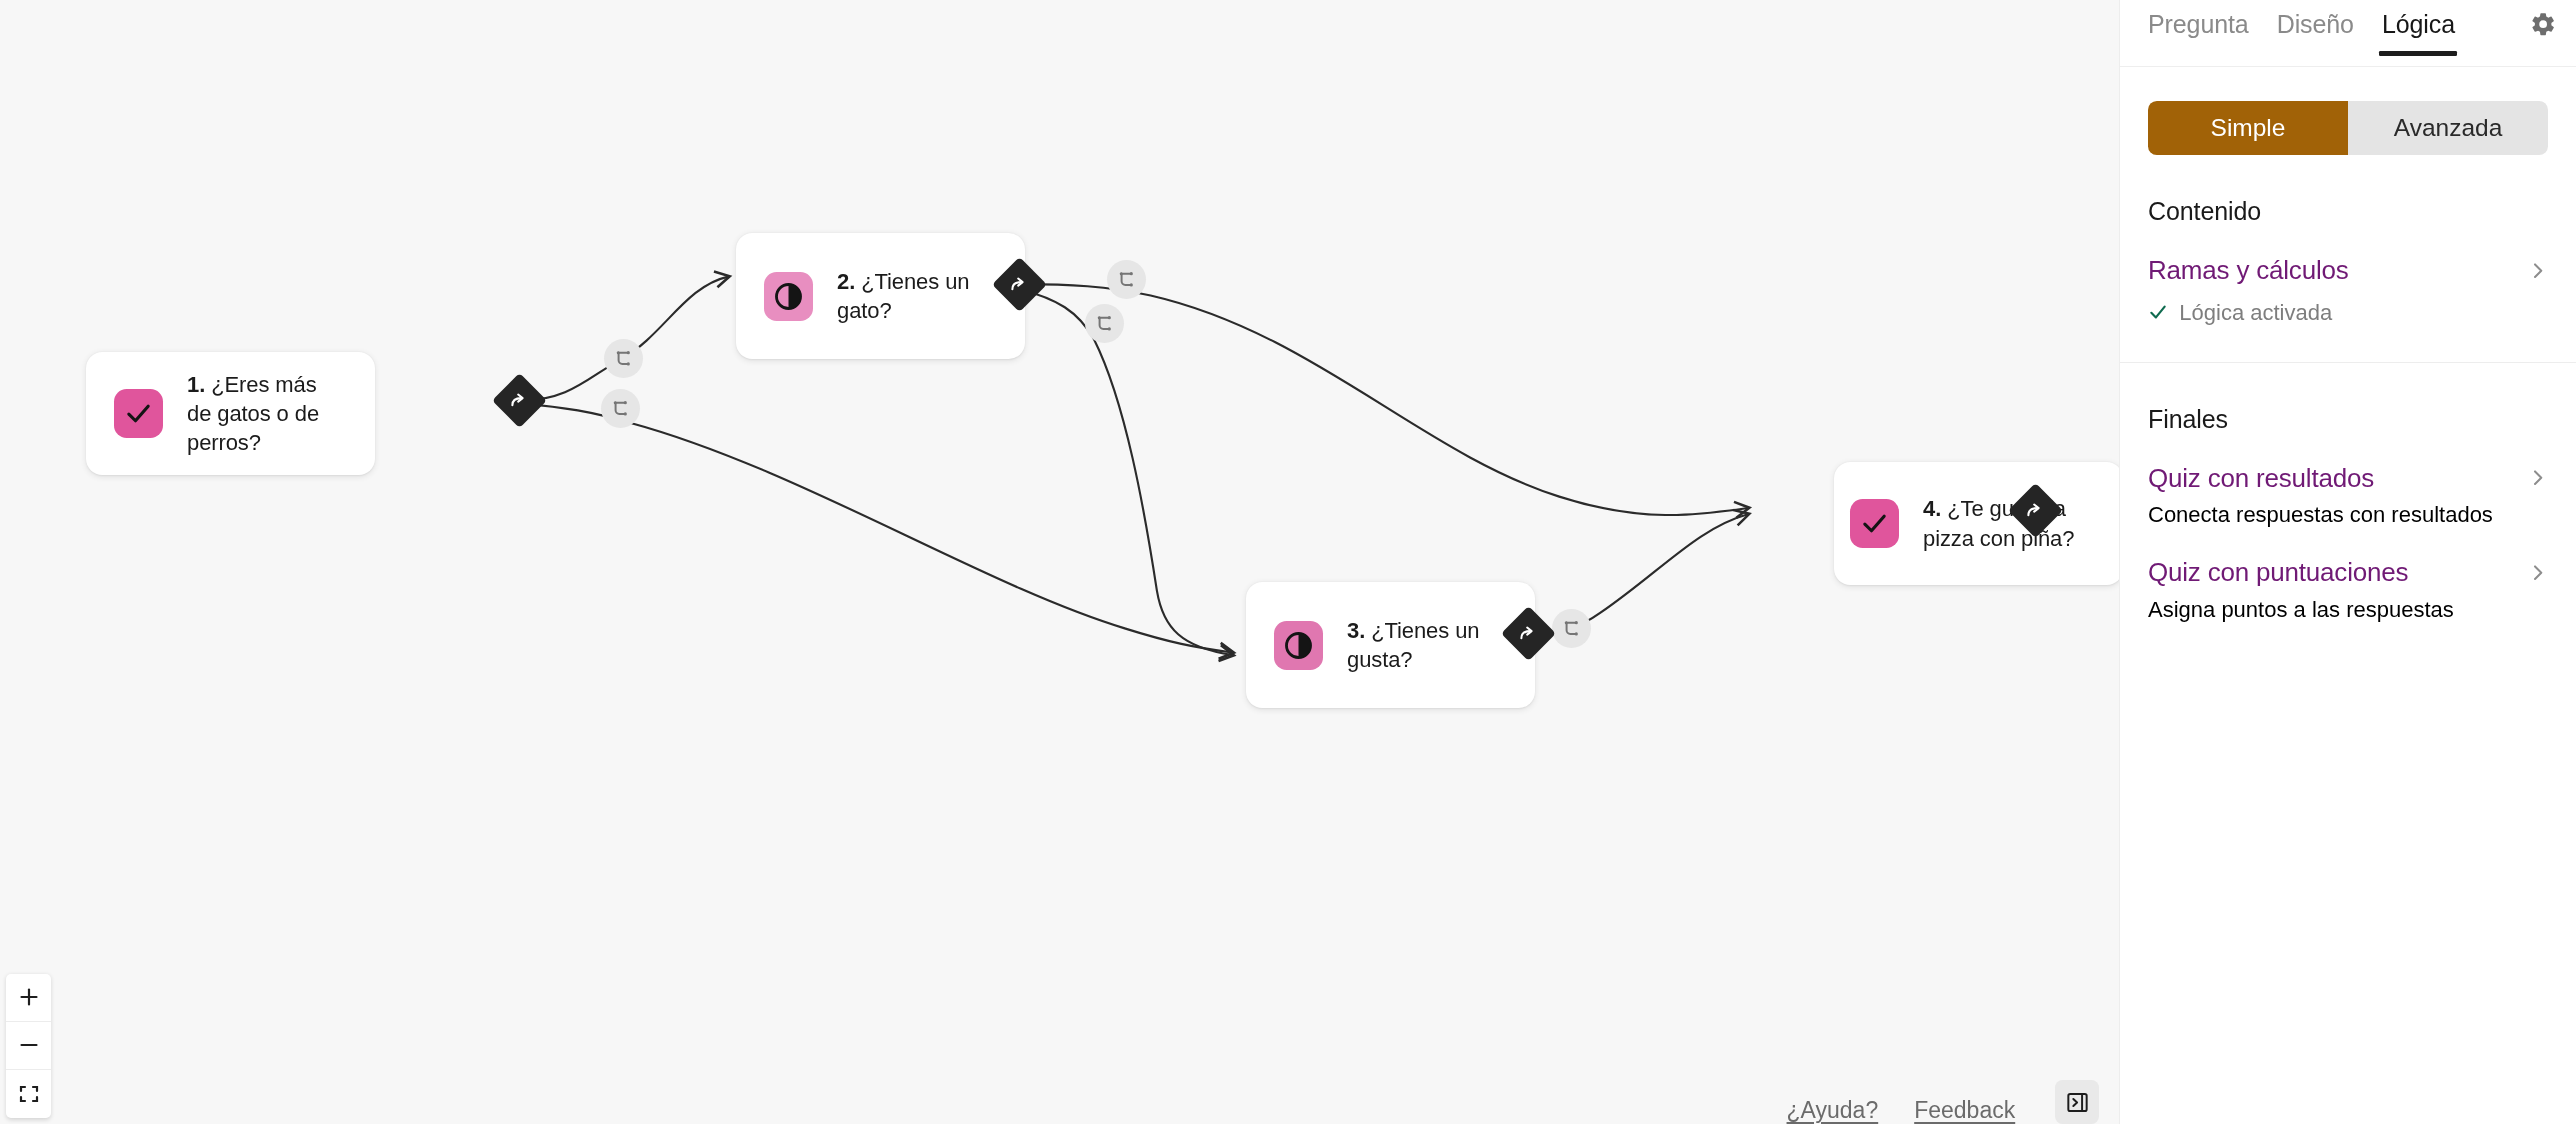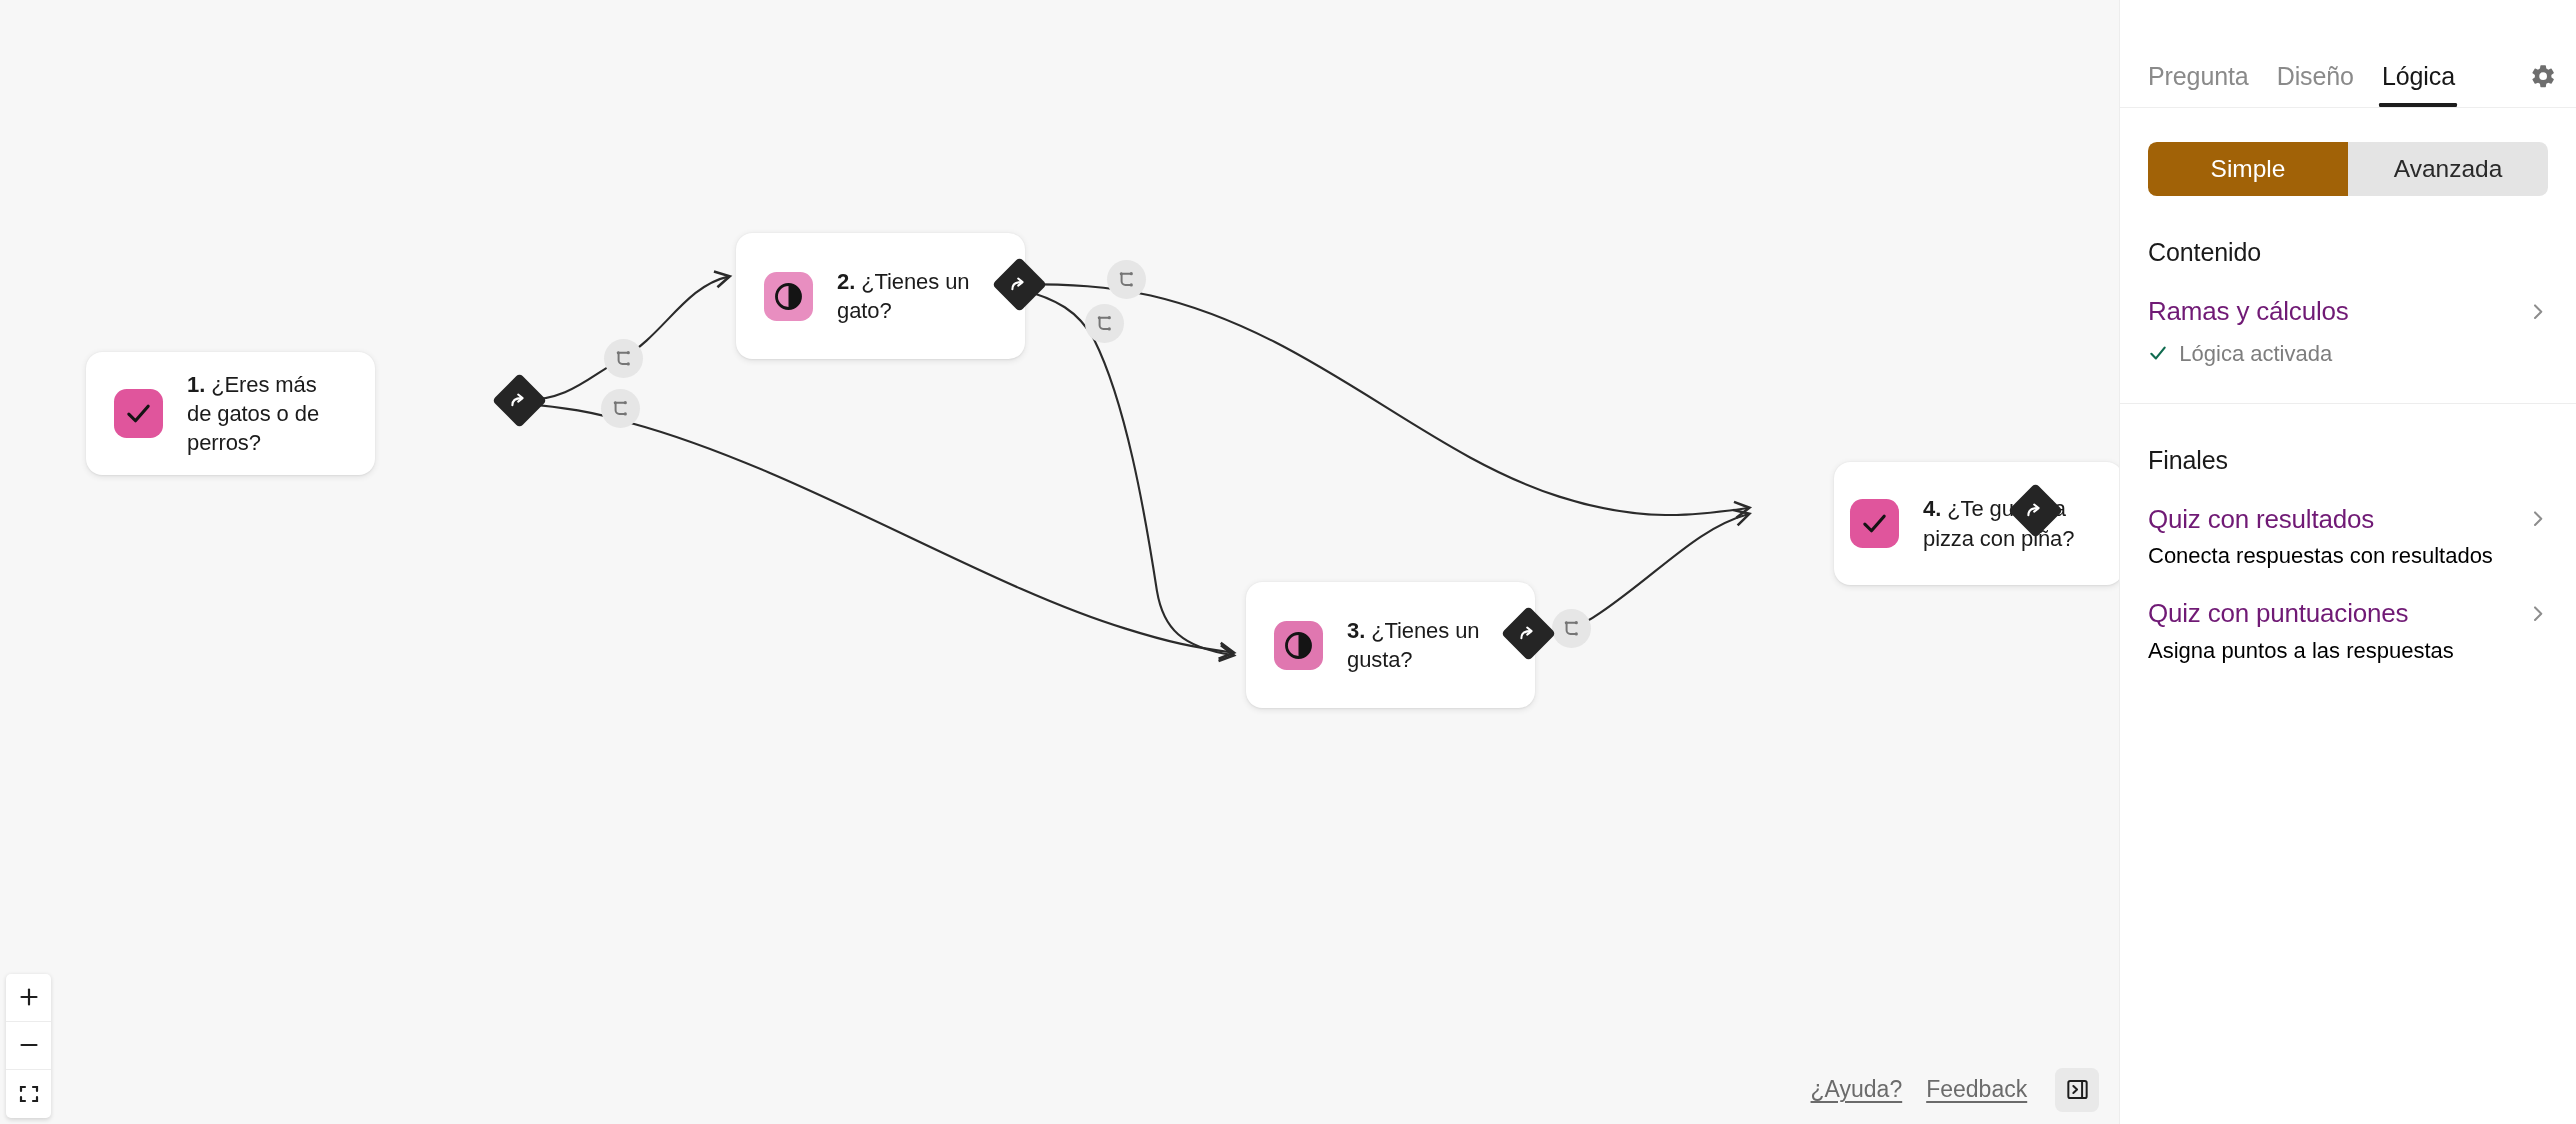--- a/index.html
+++ b/index.html
@@ -83,22 +83,22 @@
     display: flex; align-items: center; justify-content: center;
     border-bottom: 0.6px solid #ececec;
     cursor: pointer;
   }
   #zoom-controls .zbtn:last-child { border-bottom: none; }
 
   
   #footer {
     position: absolute; right: 0; bottom: 0;
     height: 69px;
-    display: flex; align-items: center;
-    gap: 24px;
+    display: flex; align-items: flex-end;
+    gap: 36px;
     padding-right: 20px;
     z-index: 20;
   }
   #footer a {
     font-size: 23px;
     color: #6b6b6b;
     text-decoration: underline;
     text-underline-offset: 3.8px;
     cursor: pointer;
   }
@@ -113,22 +113,22 @@
 
   
   #panel {
     position: absolute; right: 0; top: 0;
     width: 457px; height: 1124px;
     background: #ffffff;
     border-left: 0.6px solid #ededed;
     z-index: 30;
   }
   #tabs {
-    height: 108px;
-    display: flex; align-items: flex-end;
+    height: 67px;
+    display: flex; align-items: center;
     padding: 0 20px 0 28px;
     border-bottom: 0.6px solid #eeeeee;
     gap: 28px;
   }
   .tab {
     font-size: 25px;
     color: #8a8a8a;
     padding-bottom: 16.4px;
     position: relative;
     cursor: pointer;

